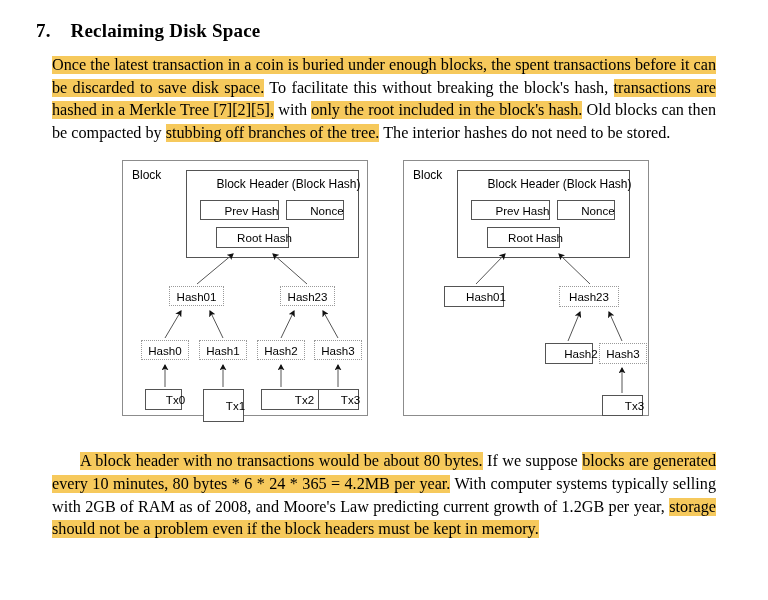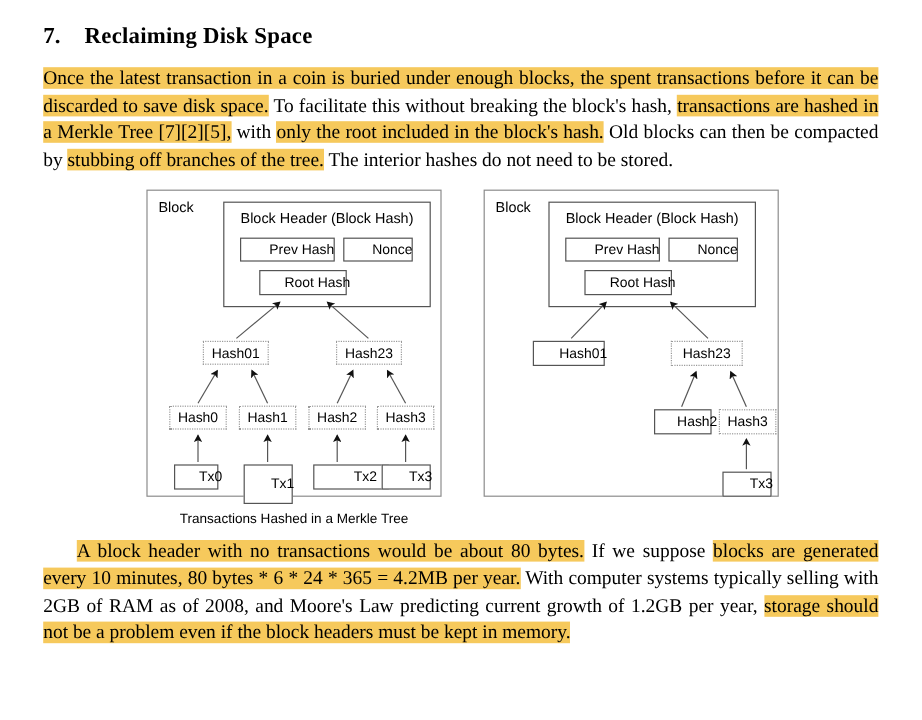--- a/index.html
+++ b/index.html
@@ -34,21 +34,21 @@
   }
   .section-heading .num { display: inline; }
   .section-heading .title { display: inline; }
 
   
   .para {
     font-size: 16.2px;
     line-height: 22.6px;
     text-align: justify;
     text-justify: inter-word;
-    margin: 0;
+    margin: 16px;
   }
   .para-1 { margin-top: 12px; }
   .para-2 { margin-top: 0px; text-indent: 28px; }
 
   .hl {
     background-color: #f6c95c;
     box-decoration-break: clone;
     -webkit-box-decoration-break: clone;
   }
 
@@ -111,20 +111,21 @@
     box-sizing: border-box;
     border: 1px solid #545454;
     background: #ffffff;
   }
   .header-title {
     position: absolute;
     font-family: "Liberation Sans", "DejaVu Sans", sans-serif;
     font-size: 12px;
     text-align: center;
     white-space: nowrap;
+    padding-left: 16px;
   }
 
   svg.arrows {
     position: absolute;
     left: 0;
     top: 0;
     width: 246px;
     height: 256px;
     overflow: visible;
     pointer-events: none;
@@ -183,21 +184,20 @@
             <line x1="158" y1="177" x2="171" y2="150"></line>
             <line x1="215" y1="177" x2="200" y2="150"></line>
 
             <line x1="42" y1="226" x2="42" y2="204"></line>
             <line x1="100" y1="226" x2="100" y2="204"></line>
             <line x1="158" y1="226" x2="158" y2="204"></line>
             <line x1="215" y1="226" x2="215" y2="204"></line>
           </g>
         </svg>
       </div>
-      <div class="fig-caption">Transactions Hashed in a Merkle Tree</div>
     </div>
 
     <div class="fig fig-right">
       <div class="blockbox">
 
         <span class="block-label">Block</span>
 
         <div class="header-box" style="left:53px; top:9px; width:173px; height:88px;"></div>
         <div class="header-title" style="left:53px; top:16px; width:173px;">Block Header (Block Hash)</div>
 

